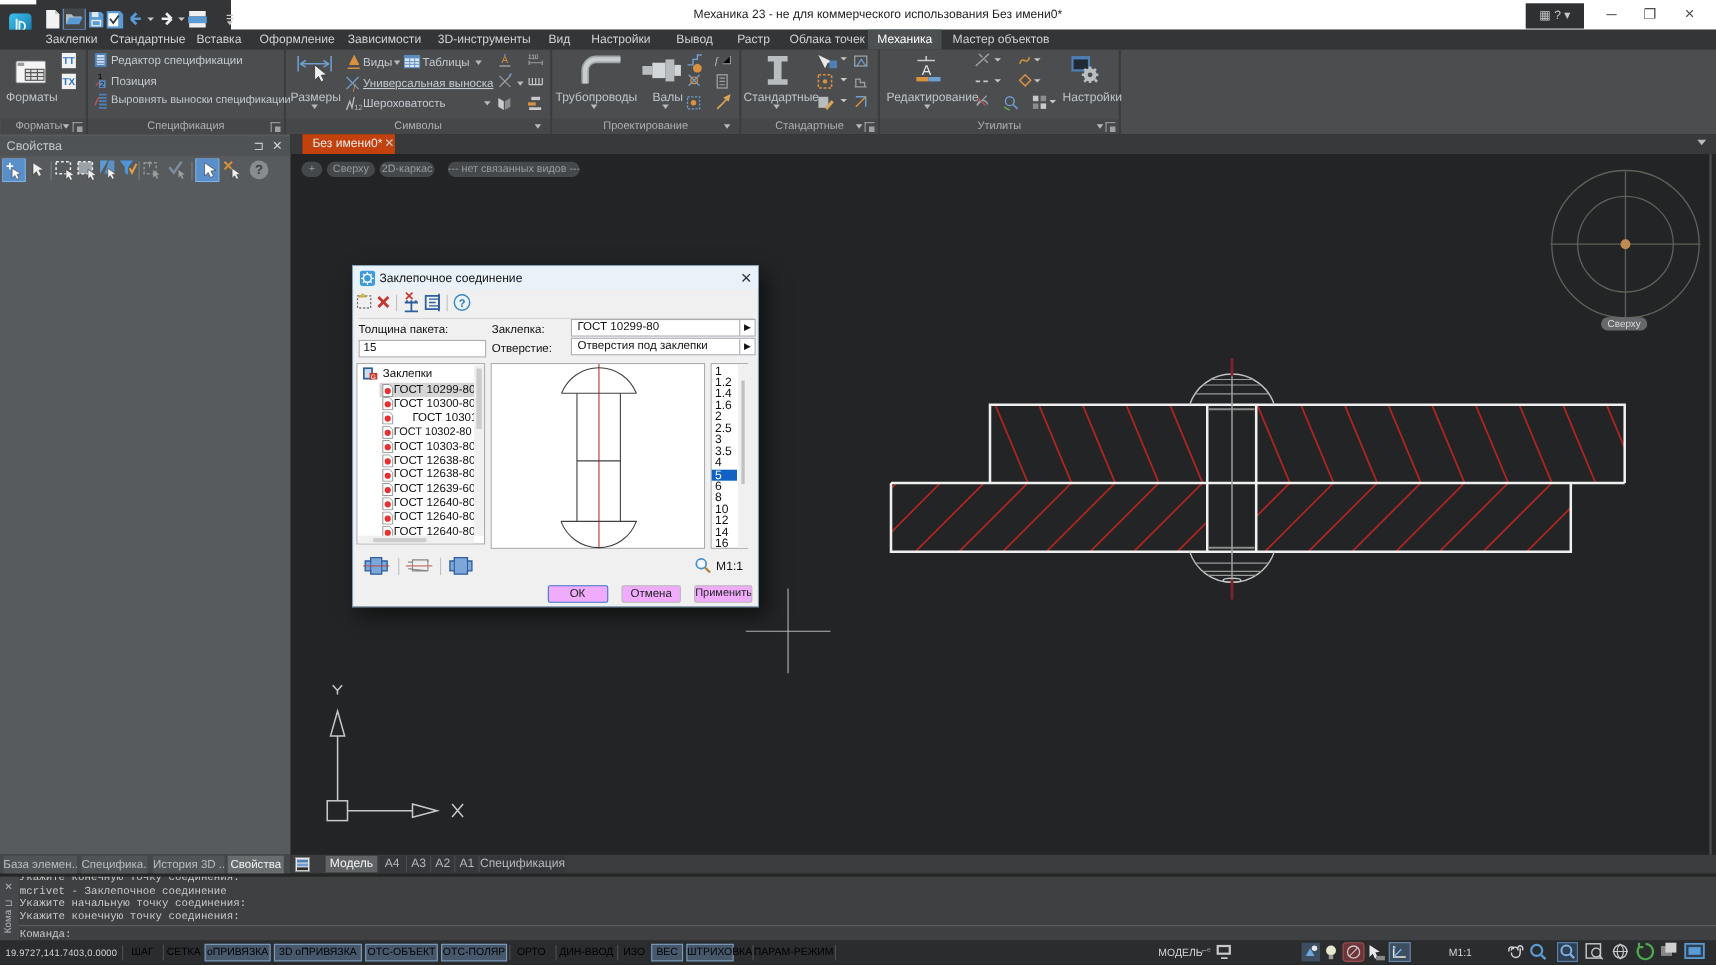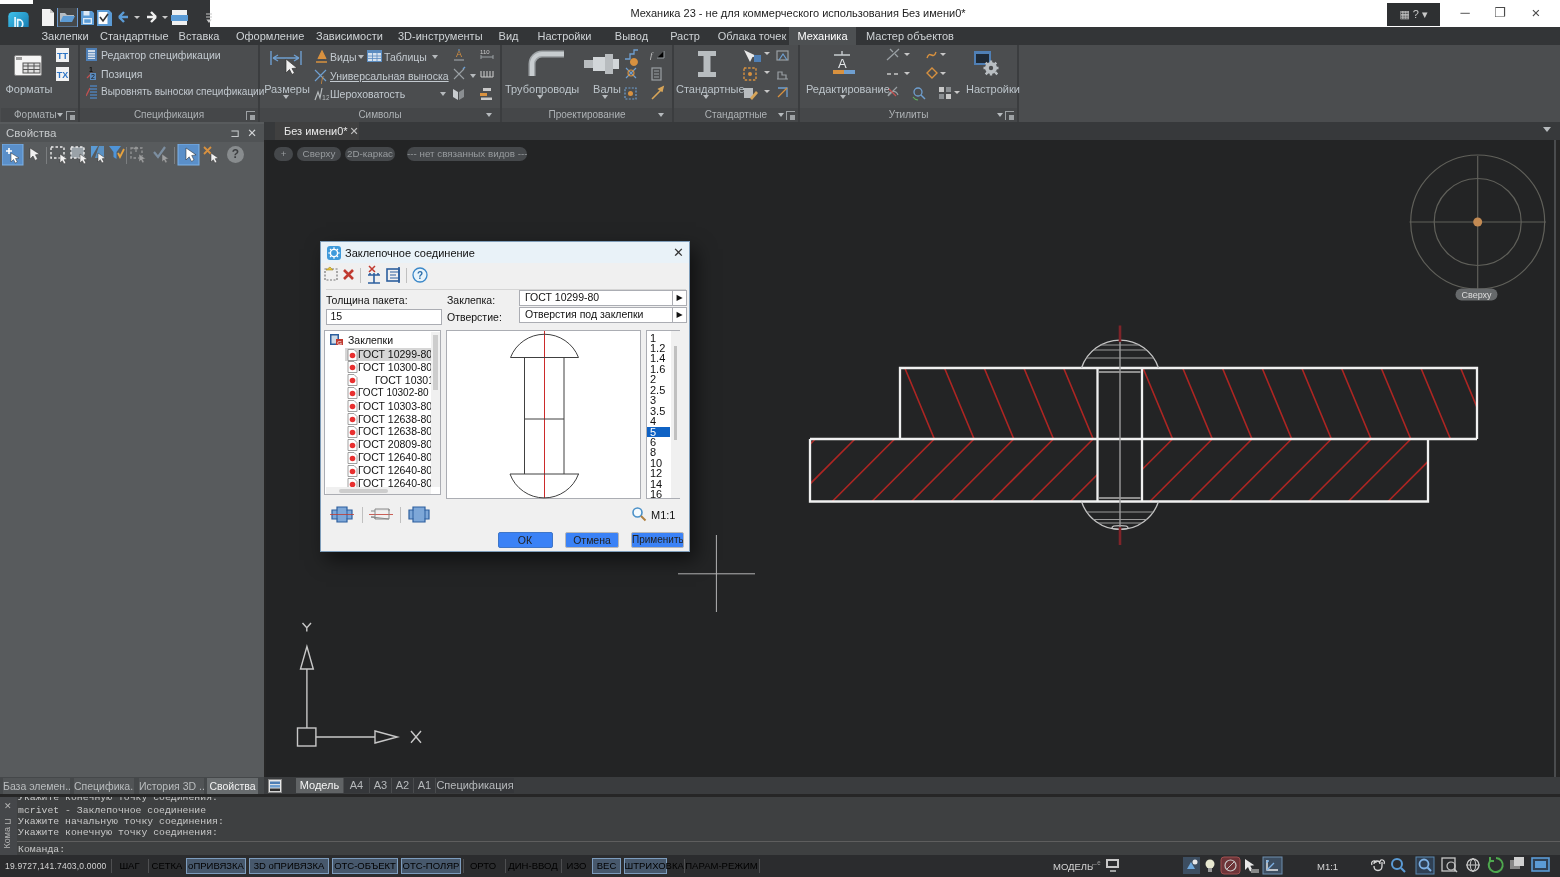--- a/index.html
+++ b/index.html
@@ -50,21 +50,21 @@
 #cmdstrip{left:0;top:797px;width:17px;height:58px;background:#45474a;color:#b5b5b5;}
 .cmdrow{position:absolute;left:1px;white-space:nowrap;}
 #statusbar{left:0;top:855px;width:1560px;height:22px;background:#2b2c2e;color:#d2d3d4;font-size:11px;}
 .sbtn{position:absolute;top:858px;height:16px;line-height:16px;text-align:center;white-space:nowrap;font-size:9.5px;}
 .sbtn.on{background:#47586c;border:1px solid #7d9cbd;line-height:14px;}
 
 #dialog{left:320px;top:241px;width:370px;height:311px;background:#f0f0f0;
  border:1px solid #7f9db9;box-shadow:6px 8px 18px rgba(0,0,0,0.55);font-size:10.5px;color:#111;}
 #dlg-title{left:0;top:0;width:368px;height:21px;background:#e9f2f8;}
 .dlg-box{position:absolute;background:#fff;border:1px solid #abadb3;}
-.dlg-btn{position:absolute;height:16px;background:#3b82f6;border:1px solid #b8b8b8;border-radius:2px;
+.dlg-btn{position:absolute;height:16px;background:#f0abfc;border:1px solid #b8b8b8;border-radius:2px;
  font-size:10.5px;text-align:center;line-height:14px;color:#222;white-space:nowrap;overflow:hidden;}
 </style>
 </head><body>
 <div id="root">
     <div class="abs" id="titlebar"></div>
     <div class="abs" id="title-text">Механика 23 - не для коммерческого использования Без имени0*</div>
     <div class="abs" id="qat"></div>
     <div class="abs" id="corner-w"></div>
     <svg class="abs" style="left:8px;top:12px" width="21" height="23" viewBox="0 0 24 27">
 <defs>
@@ -408,21 +408,21 @@
       </g>
 </svg>
     <div class="abs" style="left:227px;top:146px;width:17px;height:17px;border-radius:50%;background:#888c8e;color:#3c3e40;font-weight:bold;text-align:center;line-height:17px;font-size:12px;">?</div>
     <div class="abs" id="lp-tabs"></div>
     <div class="lptab" style="left:3px;width:67px;">База элемен...</div>
     <div class="lptab" style="left:74px;width:60px;">Специфика...</div>
     <div class="lptab" style="left:139px;width:65px;">История 3D ...</div>
     <div class="lptab active" style="left:207px;width:51px;">Свойства</div>
     <div class="abs" id="doctabs"></div>
     <div class="abs" style="left:264px;top:122px;width:1296px;height:18px;background:#37393b;"></div>
-    <div class="abs" style="left:275px;top:122px;width:84px;height:18px;background:#404040;color:#e9e9e9;font-size:11px;line-height:18px;"><span style="margin-left:9px;">Без имени0*</span></div>
+    <div class="abs" style="left:275px;top:122px;width:84px;height:18px;background:#c2410c;color:#e9e9e9;font-size:11px;line-height:18px;"><span style="margin-left:9px;">Без имени0*</span></div>
     <div class="abs" style="left:345px;top:122px;width:18px;height:18px;color:#c2c2c2;font-size:11px;line-height:18px;text-align:center;">✕</div>
     <div class="abs" style="left:1543px;top:127px;width:0;height:0;border-left:4px solid transparent;border-right:4px solid transparent;border-top:5px solid #b6babd;"></div>
     <div class="abs" id="canvas"></div>
     <div class="abs" id="canv-border"></div>
     <div class="pill" style="left:274px;width:19px;">+</div>
     <div class="pill" style="left:297px;width:44px;">Сверху</div>
     <div class="pill" style="left:345px;width:50px;">2D-каркас</div>
     <div class="pill" style="left:407px;width:120px;">--- нет связанных видов ---</div>
     <svg class="abs" style="left:266px;top:140px" width="1289" height="637" viewBox="266 140 1289 637">
       <defs>
@@ -698,21 +698,21 @@
         <div class="abs" style="left:20px;top:81.5px;width:86px;height:13px;white-space:nowrap;overflow:hidden;font-size:10.5px;"><span style="margin-left:13px;">ГОСТ 12638-80(1</span></div>
         <svg class="abs" style="left:22px;top:82.0px" width="11" height="12" viewBox="0 0 11 12">
 <path d="M1 0.5 h6 l3 3 v8 h-9 z" fill="#fff" stroke="#888" stroke-width="0.8"></path>
 <circle cx="5.5" cy="6.5" r="2.8" fill="#e83030"></circle>
         </svg>
         <div class="abs" style="left:20px;top:94.4px;width:86px;height:13px;white-space:nowrap;overflow:hidden;font-size:10.5px;"><span style="margin-left:13px;">ГОСТ 12638-80(1</span></div>
         <svg class="abs" style="left:22px;top:94.9px" width="11" height="12" viewBox="0 0 11 12">
 <path d="M1 0.5 h6 l3 3 v8 h-9 z" fill="#fff" stroke="#888" stroke-width="0.8"></path>
 <circle cx="5.5" cy="6.5" r="2.8" fill="#e83030"></circle>
         </svg>
-        <div class="abs" style="left:20px;top:107.3px;width:86px;height:13px;white-space:nowrap;overflow:hidden;font-size:10.5px;"><span style="margin-left:13px;">ГОСТ 20809-80</span></div>
+        <div class="abs" style="left:20px;top:107.3px;width:86px;height:13px;white-space:nowrap;overflow:hidden;font-size:10.5px;"><span style="margin-left:13px;">ГОСТ 12639-60</span></div>
         <svg class="abs" style="left:22px;top:107.8px" width="11" height="12" viewBox="0 0 11 12">
 <path d="M1 0.5 h6 l3 3 v8 h-9 z" fill="#fff" stroke="#888" stroke-width="0.8"></path>
 <circle cx="5.5" cy="6.5" r="2.8" fill="#e83030"></circle>
         </svg>
         <div class="abs" style="left:20px;top:120.2px;width:86px;height:13px;white-space:nowrap;overflow:hidden;font-size:10.5px;"><span style="margin-left:13px;">ГОСТ 12640-80 (</span></div>
         <svg class="abs" style="left:22px;top:120.7px" width="11" height="12" viewBox="0 0 11 12">
 <path d="M1 0.5 h6 l3 3 v8 h-9 z" fill="#fff" stroke="#888" stroke-width="0.8"></path>
 <circle cx="5.5" cy="6.5" r="2.8" fill="#e83030"></circle>
         </svg>
         <div class="abs" style="left:20px;top:133.1px;width:86px;height:13px;white-space:nowrap;overflow:hidden;font-size:10.5px;"><span style="margin-left:13px;">ГОСТ 12640-80 (</span></div>

